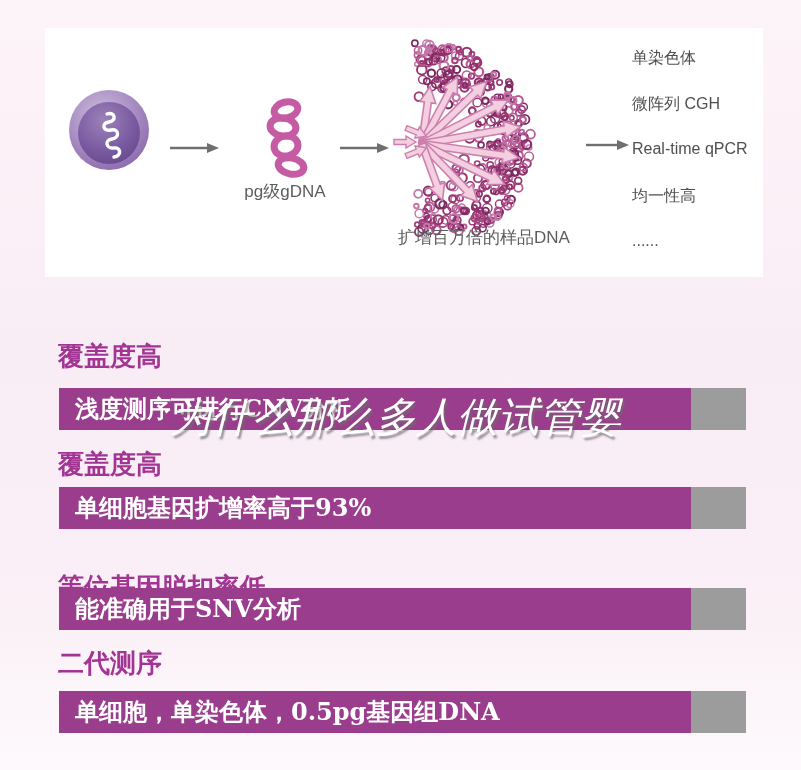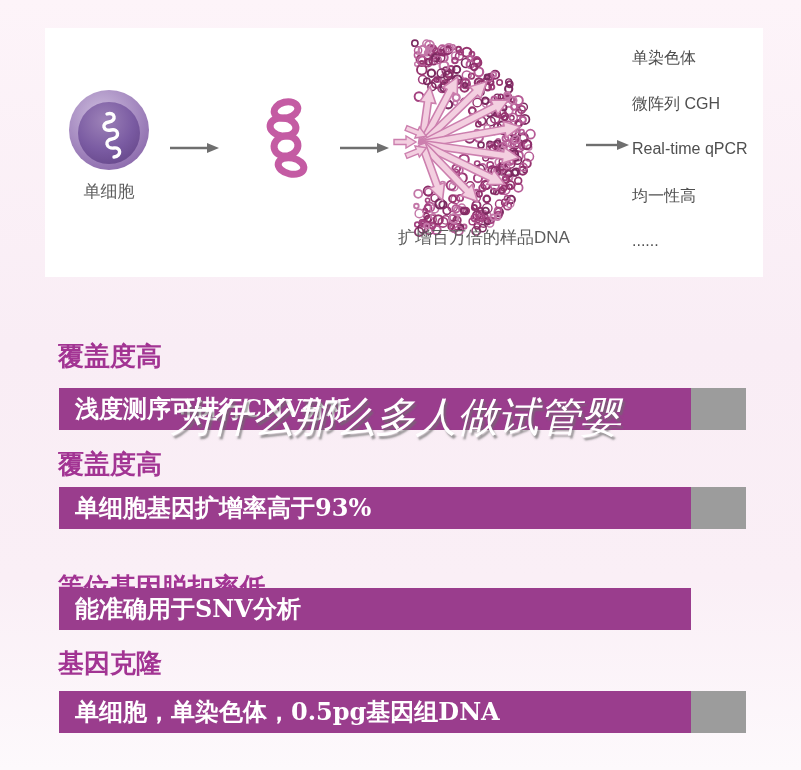--- a/index.html
+++ b/index.html
@@ -58,35 +58,35 @@
       <radialGradient id="cellInner" cx="42%" cy="30%" r="80%">
         <stop offset="0%" stop-color="#9d82b8"></stop>
         <stop offset="60%" stop-color="#7a5ba2"></stop>
         <stop offset="100%" stop-color="#654689"></stop>
       </radialGradient>
     </defs>
     <circle cx="42" cy="42" r="40" fill="url(#cellOuter)"></circle>
     <circle cx="42" cy="45" r="31" fill="url(#cellInner)"></circle>
     <path d="M40,26 c8,-3 10,7 2,8 c-8,1 -6,10 2,8 c8,-2 9,8 1,9 c-8,1 -6,10 2,9 c7,-1 8,8 0,9" fill="none" stroke="#ffffff" stroke-width="3.4" stroke-linecap="round"></path>
   </svg>
-  <div class="abs diagram-label" style="left:9px;top:152px;width:110px;">单细胞</div>
 
   <svg class="abs" style="left:124px;top:113px;" width="50" height="14" viewBox="0 0 50 14">
     <line x1="1" y1="7" x2="39" y2="7" stroke="#6f6f6f" stroke-width="2.4"></line>
     <polygon points="38,2 50,7 38,12" fill="#6f6f6f"></polygon>
   </svg>
 
   <svg class="abs" style="left:208px;top:70px;" width="64" height="84" viewBox="0 0 64 84">
     <g fill="none" stroke="#c45ba3" stroke-width="7" stroke-linecap="round">
       <ellipse cx="33" cy="12" rx="12" ry="8" transform="rotate(-14 33 12)"></ellipse>
       <ellipse cx="30" cy="29" rx="13" ry="9" transform="rotate(8 30 29)"></ellipse>
       <ellipse cx="33" cy="48" rx="12" ry="10" transform="rotate(-10 33 48)"></ellipse>
       <ellipse cx="38" cy="68" rx="13" ry="8" transform="rotate(12 38 68)"></ellipse>
     </g>
   </svg>
+  <div class="abs diagram-label" style="left:185px;top:152px;width:110px;">pg级gDNA</div>
 
   <svg class="abs" style="left:294px;top:113px;" width="50" height="14" viewBox="0 0 50 14">
     <line x1="1" y1="7" x2="39" y2="7" stroke="#6f6f6f" stroke-width="2.4"></line>
     <polygon points="38,2 50,7 38,12" fill="#6f6f6f"></polygon>
   </svg>
 
   <svg id="cluster" class="abs" style="left:345px;top:8px;" width="200" height="208" viewBox="0 0 200 208">
     <g id="mass">
         <circle cx="74.4" cy="66.1" r="3.7" fill="none" stroke="#a3417f" stroke-width="1.64"></circle>
         <circle cx="31.8" cy="27.5" r="2.4" fill="none" stroke="#96356f" stroke-width="2.20"></circle>
@@ -483,24 +483,24 @@
   <div class="bar-cap"></div>
 </div>
 
 <div class="feature-title" style="top:449px;">覆盖度高</div>
 <div class="bar" style="top:487px;">
   <div class="bar-fill">单细胞基因扩增率高于93%</div>
   <div class="bar-cap"></div>
 </div>
 
 <div class="feature-title" style="top:572px;">等位基因脱扣率低</div>
-<div class="bar" style="top:588px;align-items:center;">
+<div class="bar" style="top:588px;">
   <div class="bar-fill">能准确用于SNV分析</div>
   <div class="bar-cap"></div>
 </div>
 
-<div class="feature-title" style="top:648px;">基因克隆</div>
+<div class="feature-title" style="top:648px;">二代测序</div>
 <div class="bar" style="top:691px;">
   <div class="bar-fill">单细胞，单染色体，0.5pg基因组DNA</div>
   <div class="bar-cap"></div>
 </div>
 
 <div class="watermark">为什么那么多人做试管婴</div>
 
 </body></html>

